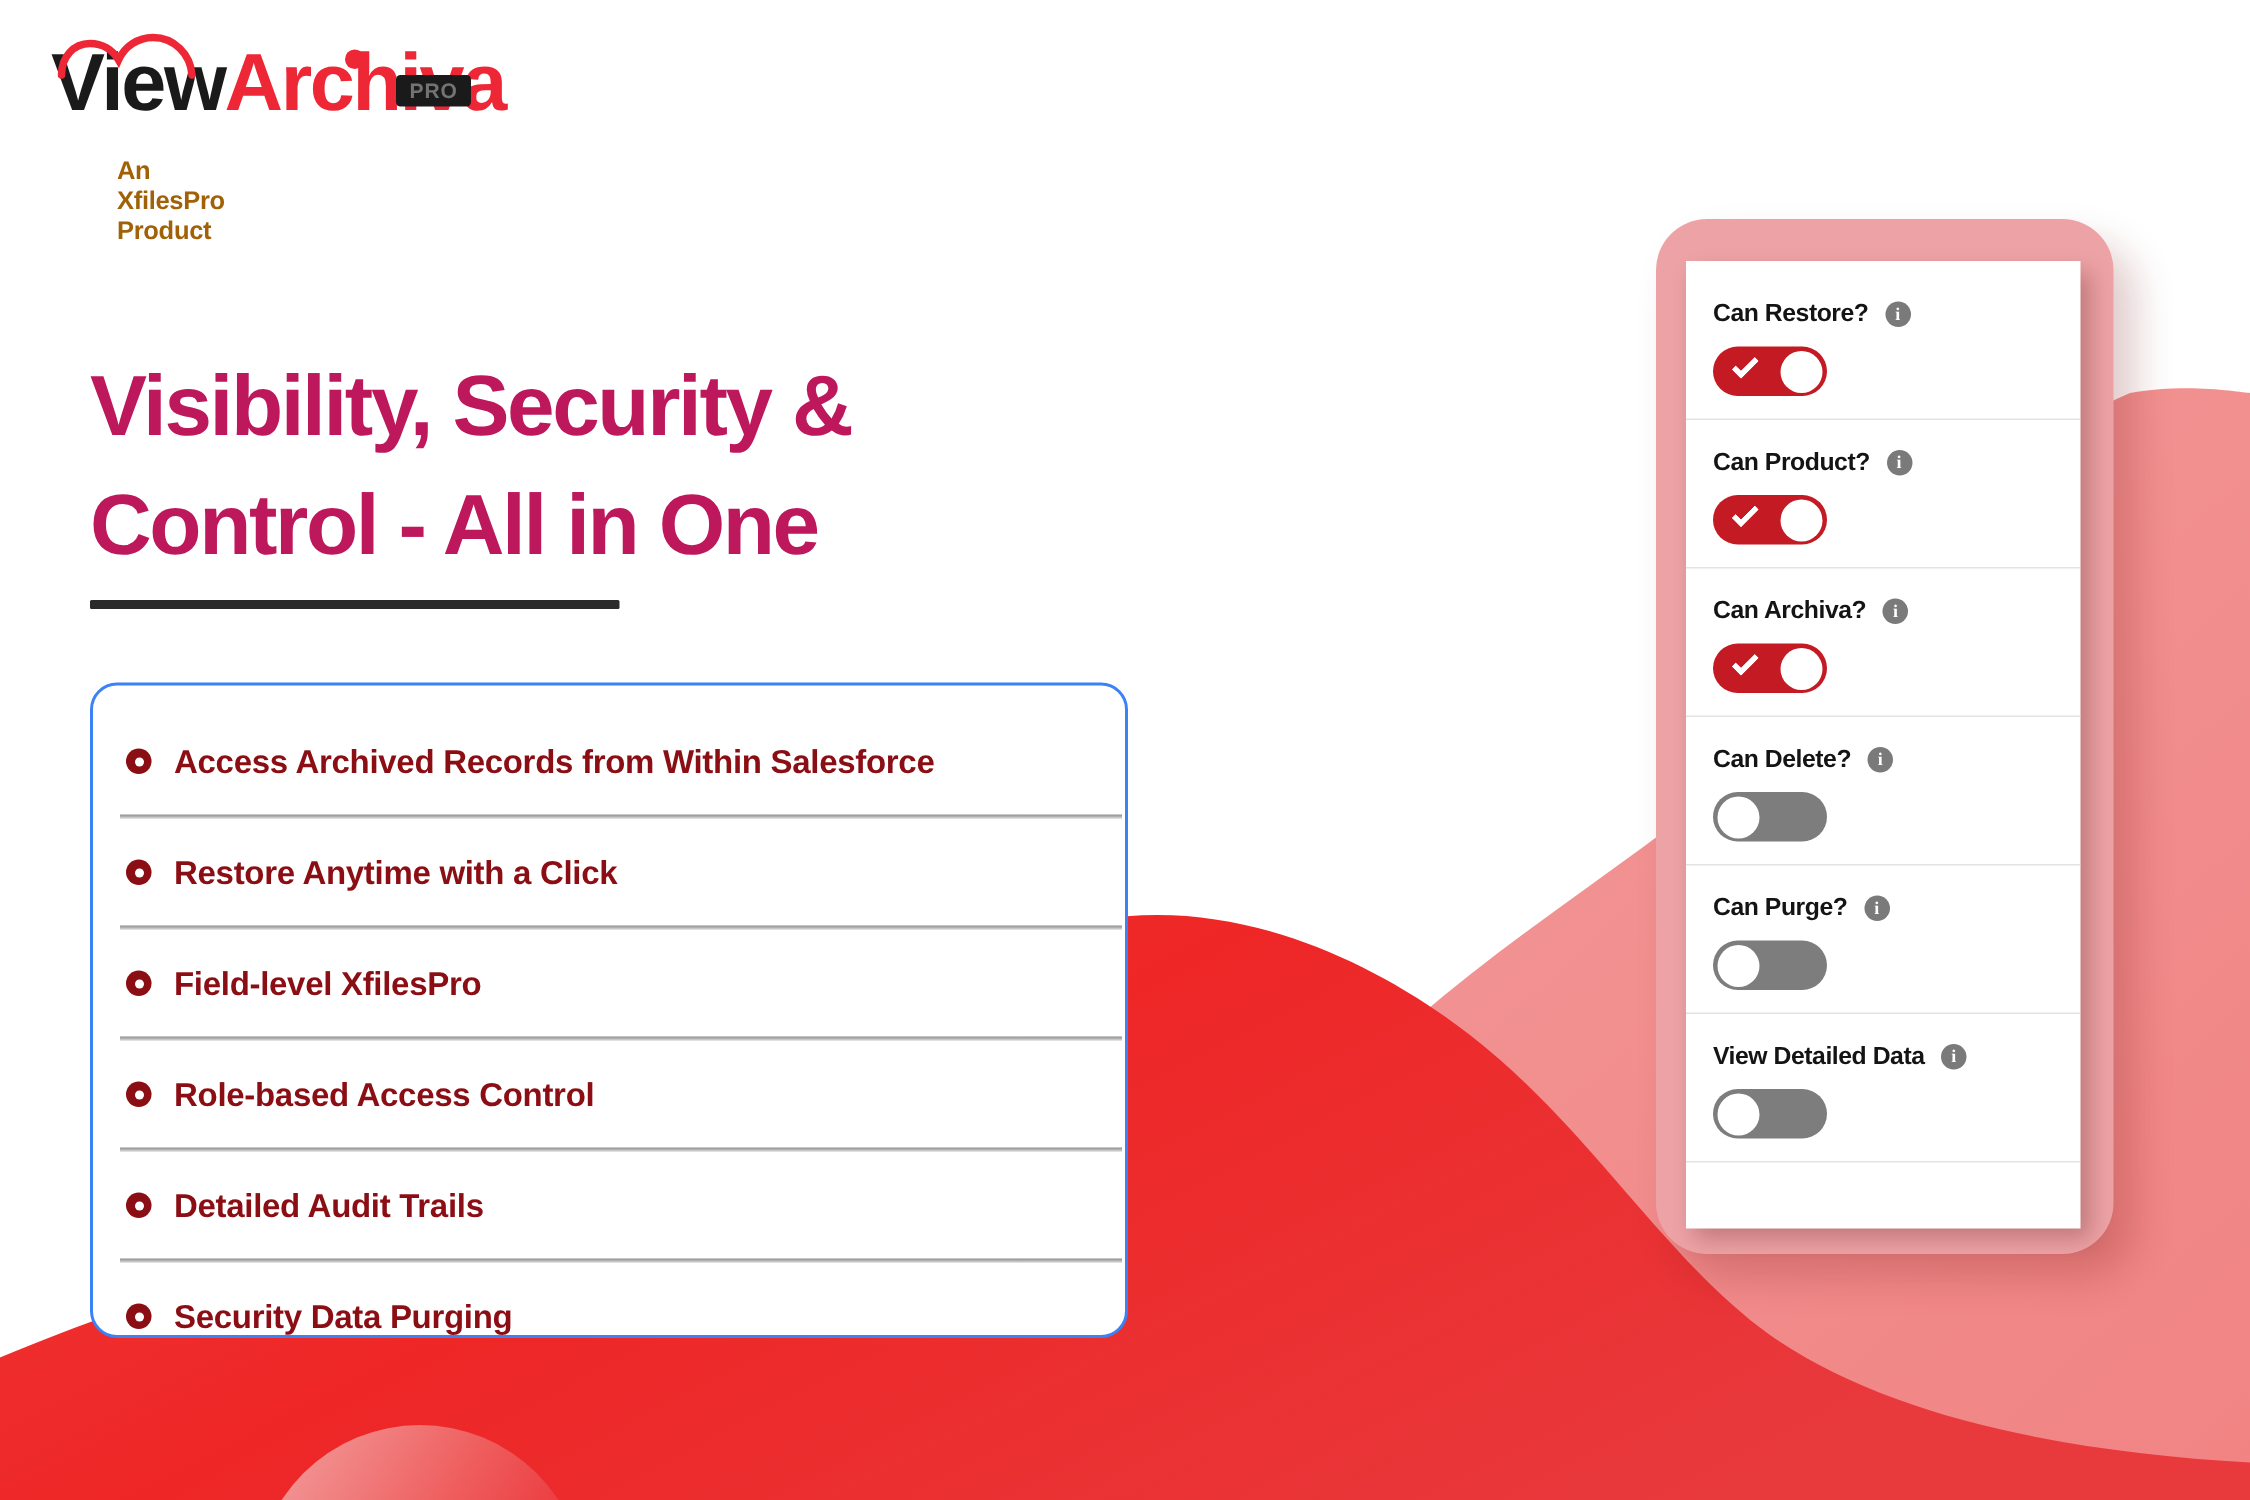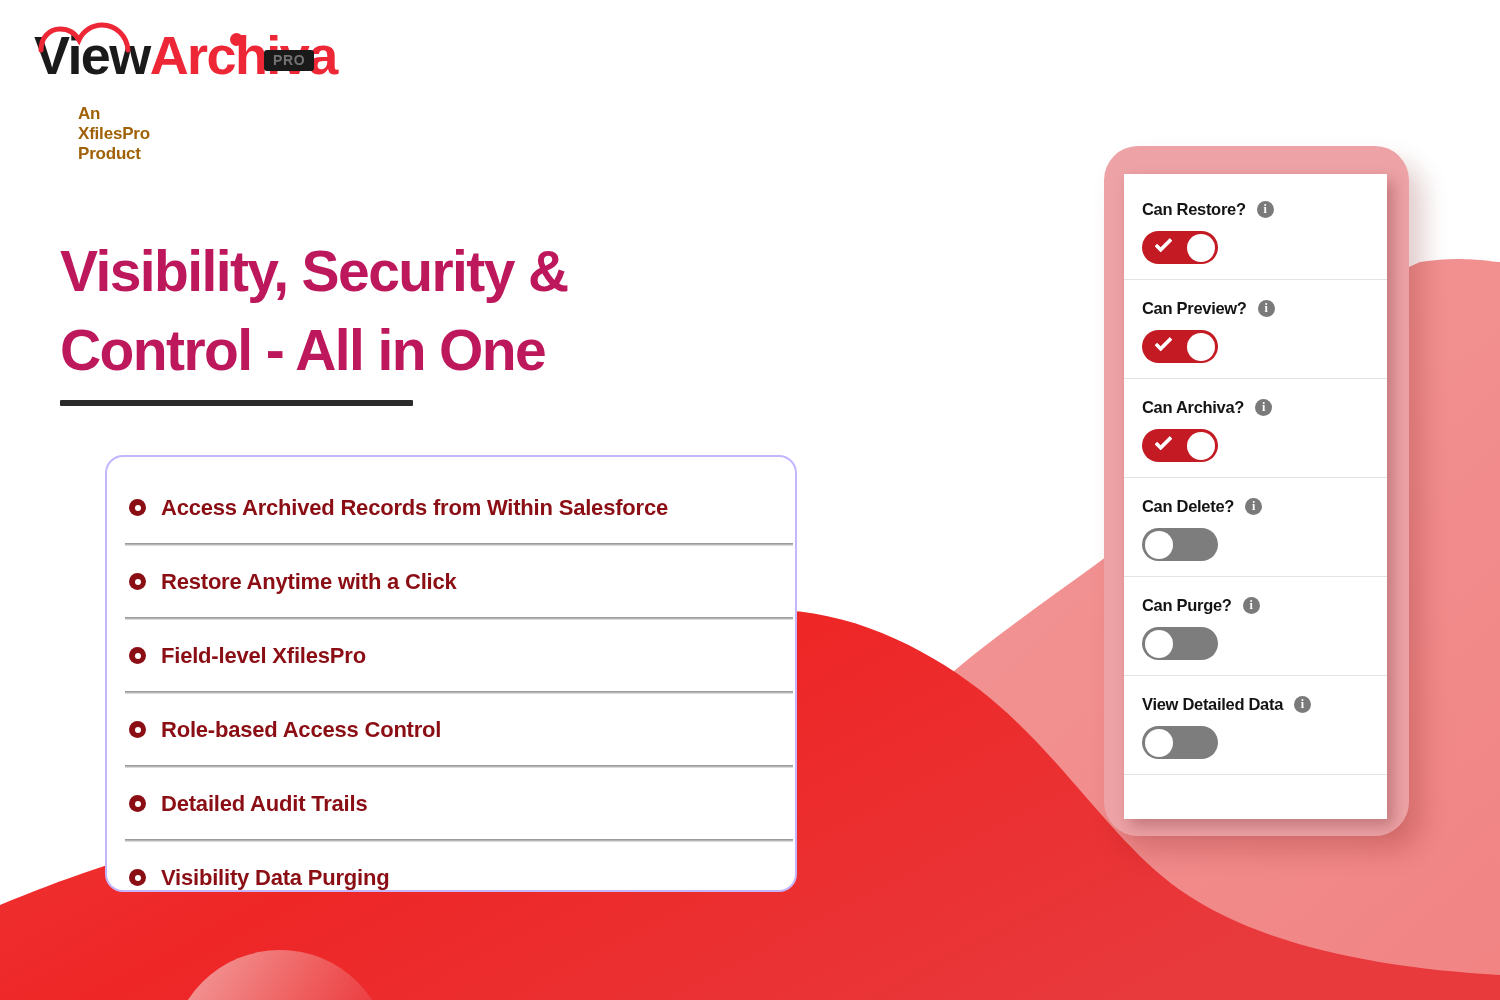--- a/index.html
+++ b/index.html
@@ -48,22 +48,22 @@
     line-height:79px; letter-spacing:-1.6px; width:680px;
   }
   .headline-rule{
     position:absolute; left:60px; top:400px; z-index:6;
     width:353px; height:6px; background:#2b2b2b; border-radius:1px;
   }
 
   
   .feature-card{
     position:absolute; left:60px; top:455px; width:692px; height:437px;
-    background:#ffffff; border:2px solid #c4b5fd; border-radius:18px;
-    z-index:6; padding:26px 0 10px 0;margin-left:45px;
+    background:#ffffff; border:2px solid #3b82f6; border-radius:18px;
+    z-index:6; padding:26px 0 10px 0;
   }
   .feat-list{ list-style:none; }
   .feat-item{
     display:flex; align-items:center; height:49px;
     padding-left:22px;
   }
   .feat-bullet{
     flex:0 0 auto; width:17px; height:17px; border-radius:50%;
     background:#8b0e14; position:relative; margin-right:15px;
   }
@@ -208,42 +208,42 @@
           <span class="feat-text">Role-based Access Control</span>
         </li>
         <div class="feat-sep"></div>
         <li class="feat-item">
           <span class="feat-bullet"></span>
           <span class="feat-text">Detailed Audit Trails</span>
         </li>
         <div class="feat-sep"></div>
         <li class="feat-item">
           <span class="feat-bullet"></span>
-          <span class="feat-text">Visibility Data Purging</span>
+          <span class="feat-text">Security Data Purging</span>
         </li>
       </ul>
   </div>
 
   <div class="phone">
     <div class="phone-screen">
       <div class="perm-list" id="perm-list">
           <div class="perm-row">
             <div class="perm-head">
               <span class="perm-label">Can Restore?</span>
               <span class="info-icon"></span>
             </div>
             <div class="toggle on">
               <span class="check"></span>
               <span class="knob"></span>
             </div>
           </div>
           <div class="perm-sep"></div>
           <div class="perm-row">
             <div class="perm-head">
-              <span class="perm-label">Can Preview?</span>
+              <span class="perm-label">Can Product?</span>
               <span class="info-icon"></span>
             </div>
             <div class="toggle on">
               <span class="check"></span>
               <span class="knob"></span>
             </div>
           </div>
           <div class="perm-sep"></div>
           <div class="perm-row">
             <div class="perm-head">

